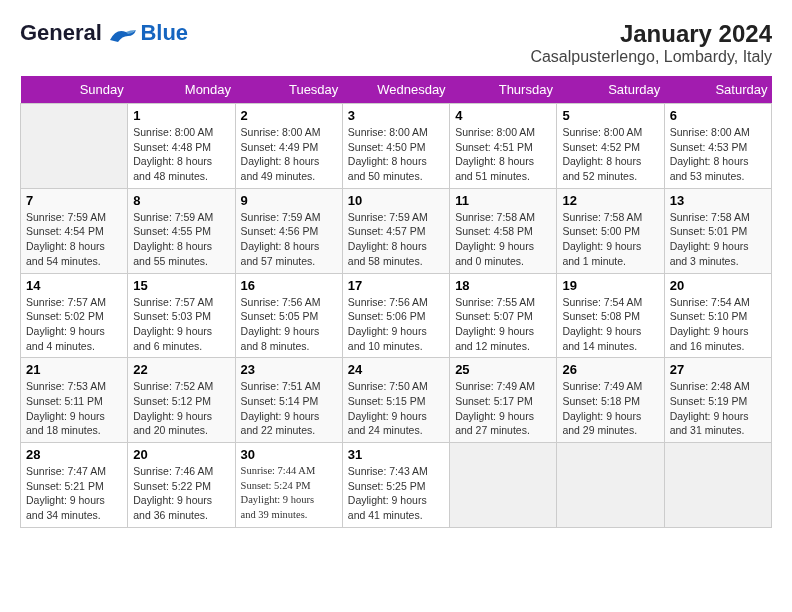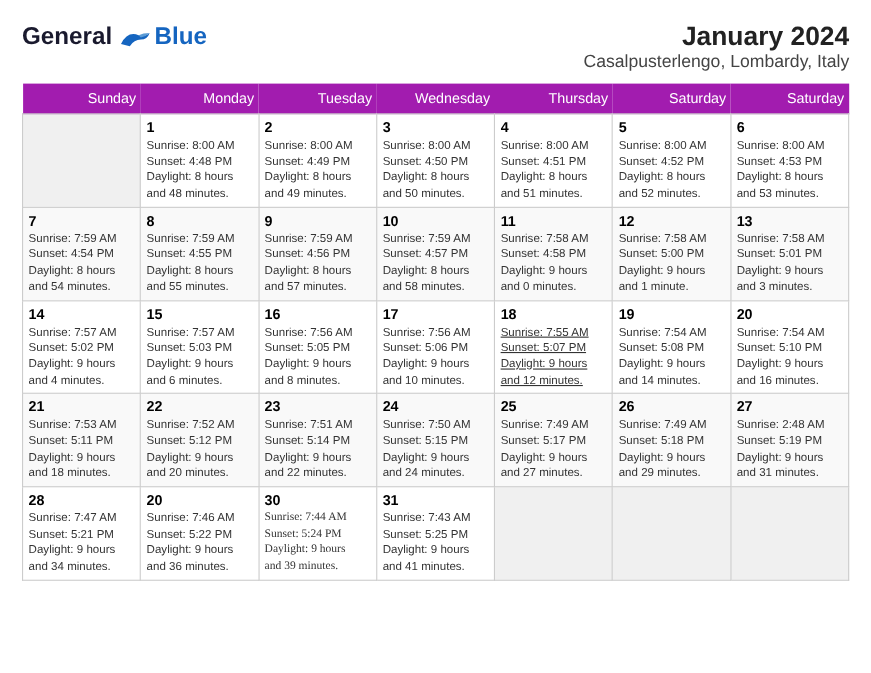--- a/index.html
+++ b/index.html
@@ -232,21 +232,21 @@
         </td>
         <td>
           <span class="day-number">17</span>
           <div class="cell-content" style="white-space: pre-line;">Sunrise: 7:56 AM
 Sunset: 5:06 PM
 Daylight: 9 hours
 and 10 minutes.</div>
         </td>
         <td>
           <span class="day-number">18</span>
-          <div class="cell-content" style="white-space: pre-line; text-decoration: underline;">Sunrise: 7:55 AM
+          <div class="cell-content" style="white-space: pre-line;">Sunrise: 7:55 AM
 Sunset: 5:07 PM
 Daylight: 9 hours
 and 12 minutes.</div>
         </td>
         <td>
           <span class="day-number">19</span>
           <div class="cell-content" style="white-space: pre-line;">Sunrise: 7:54 AM
 Sunset: 5:08 PM
 Daylight: 9 hours
 and 14 minutes.</div>

